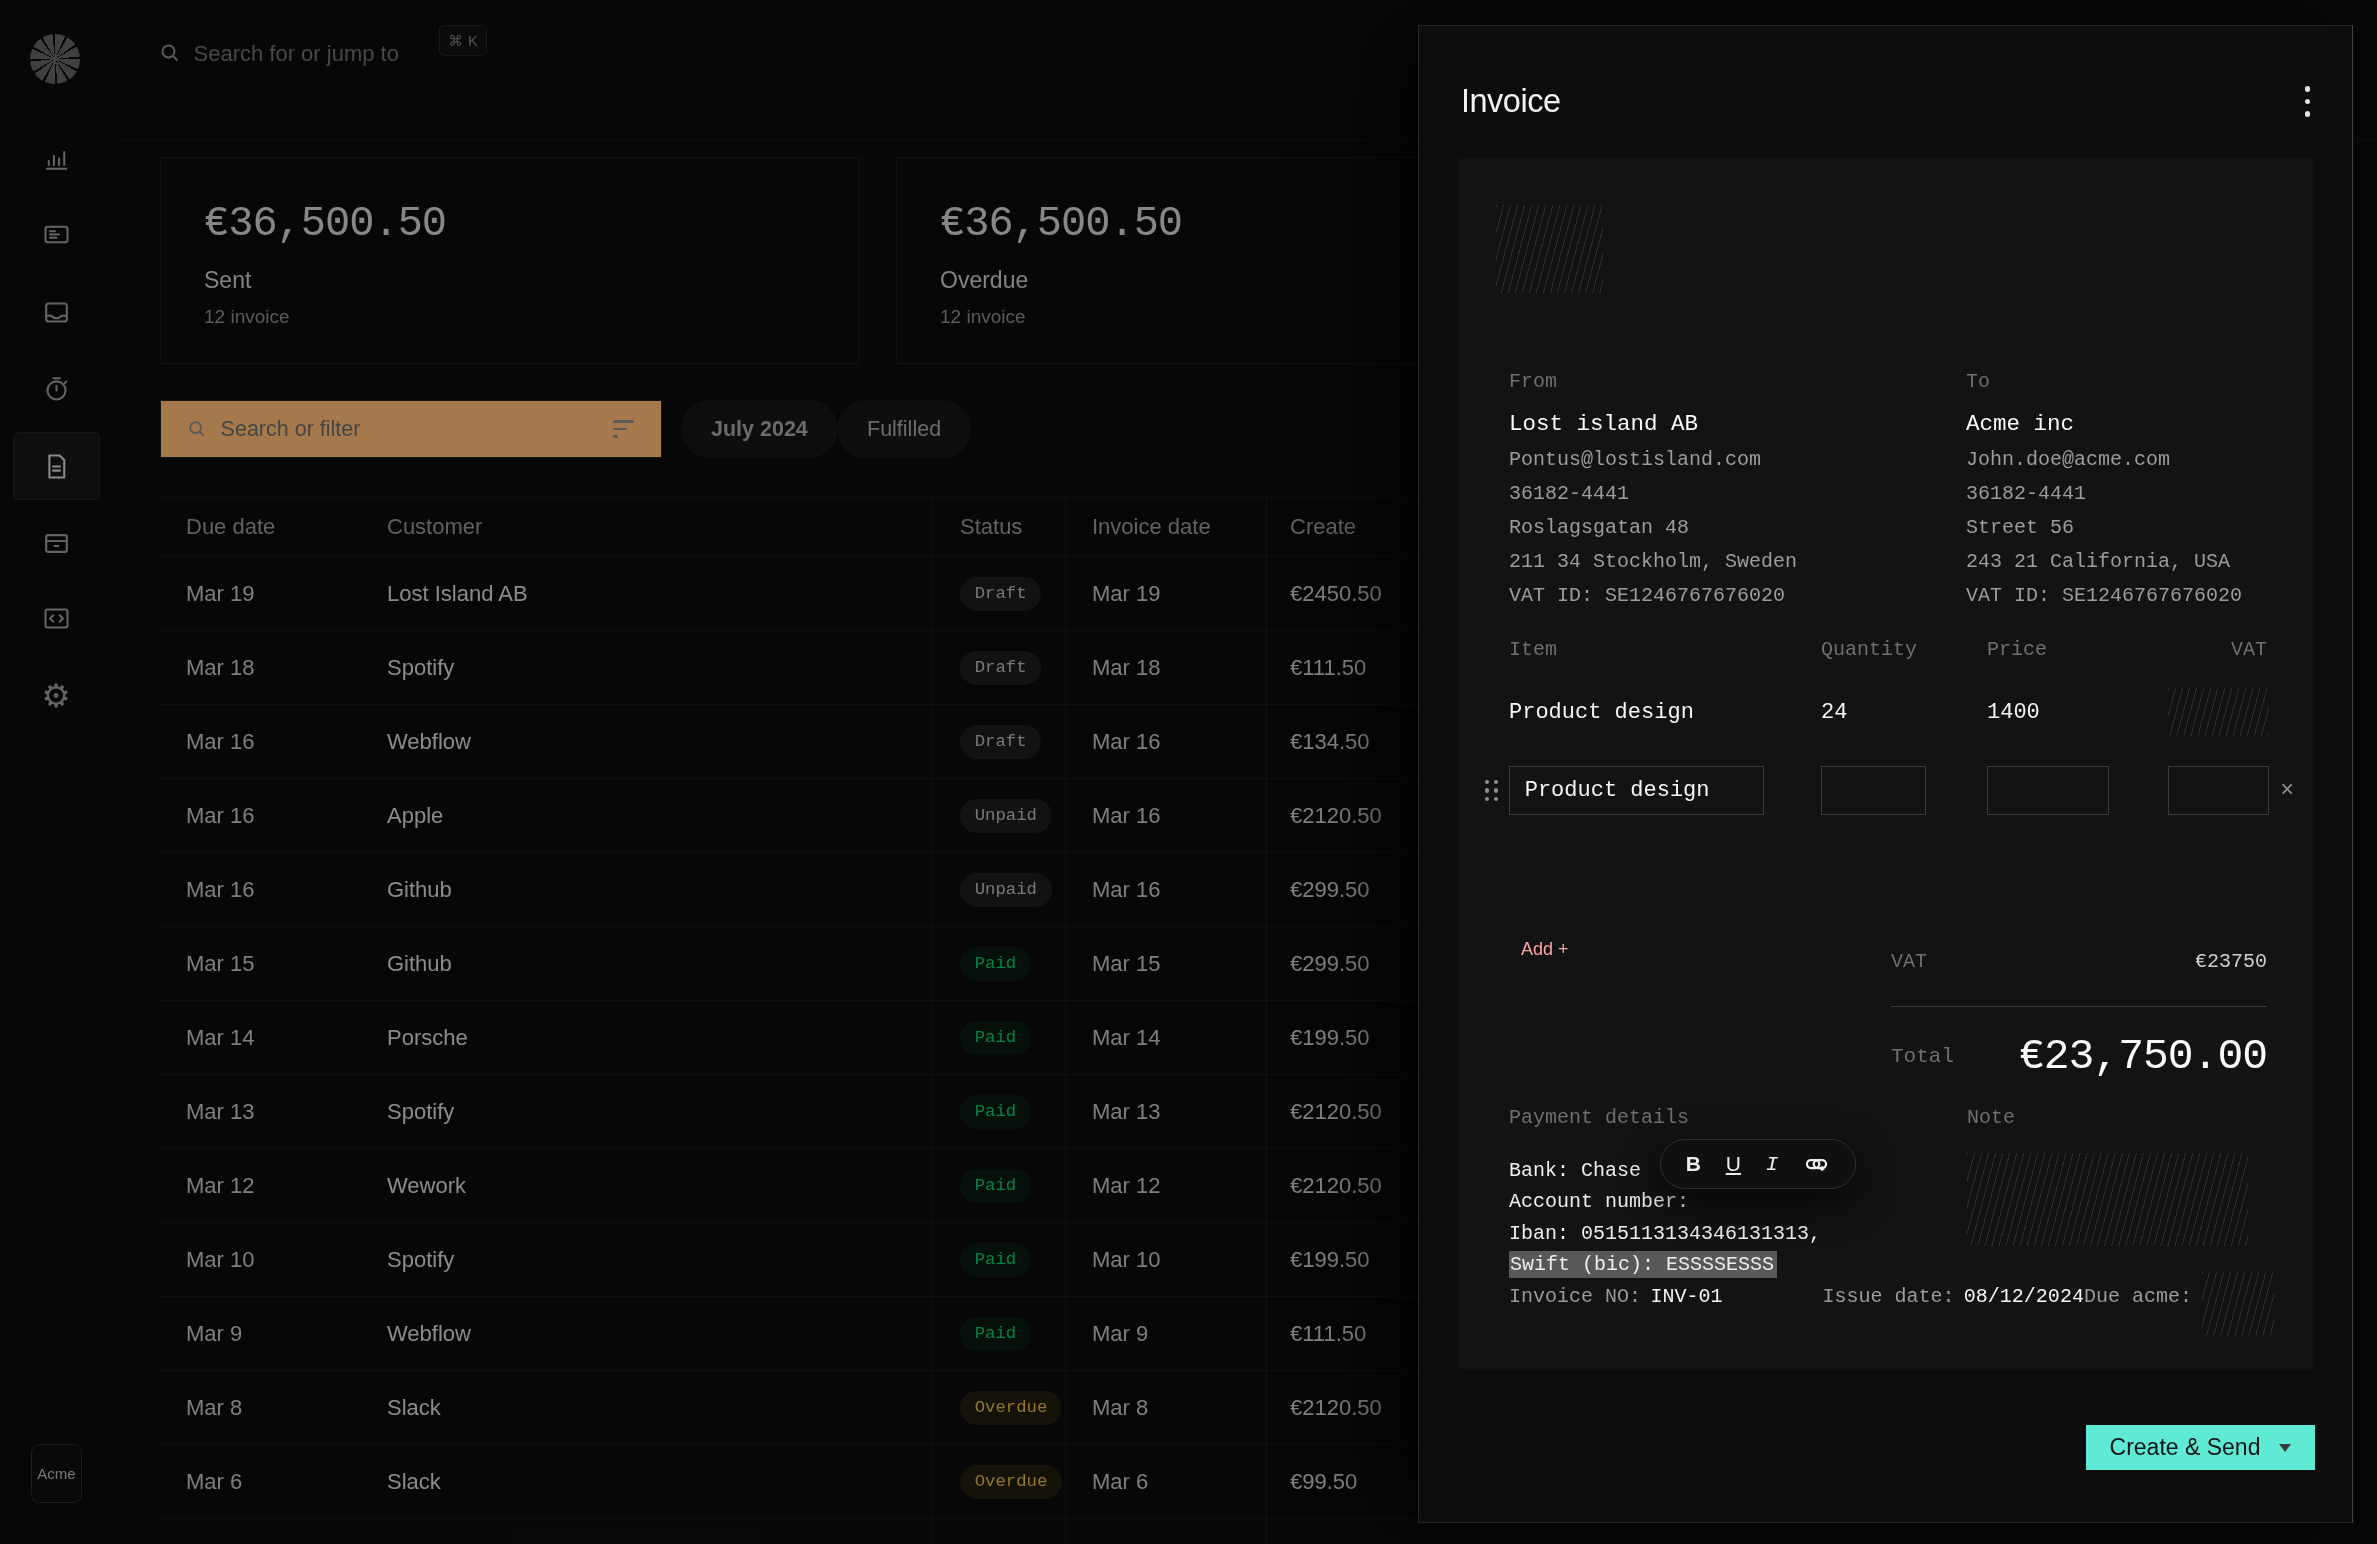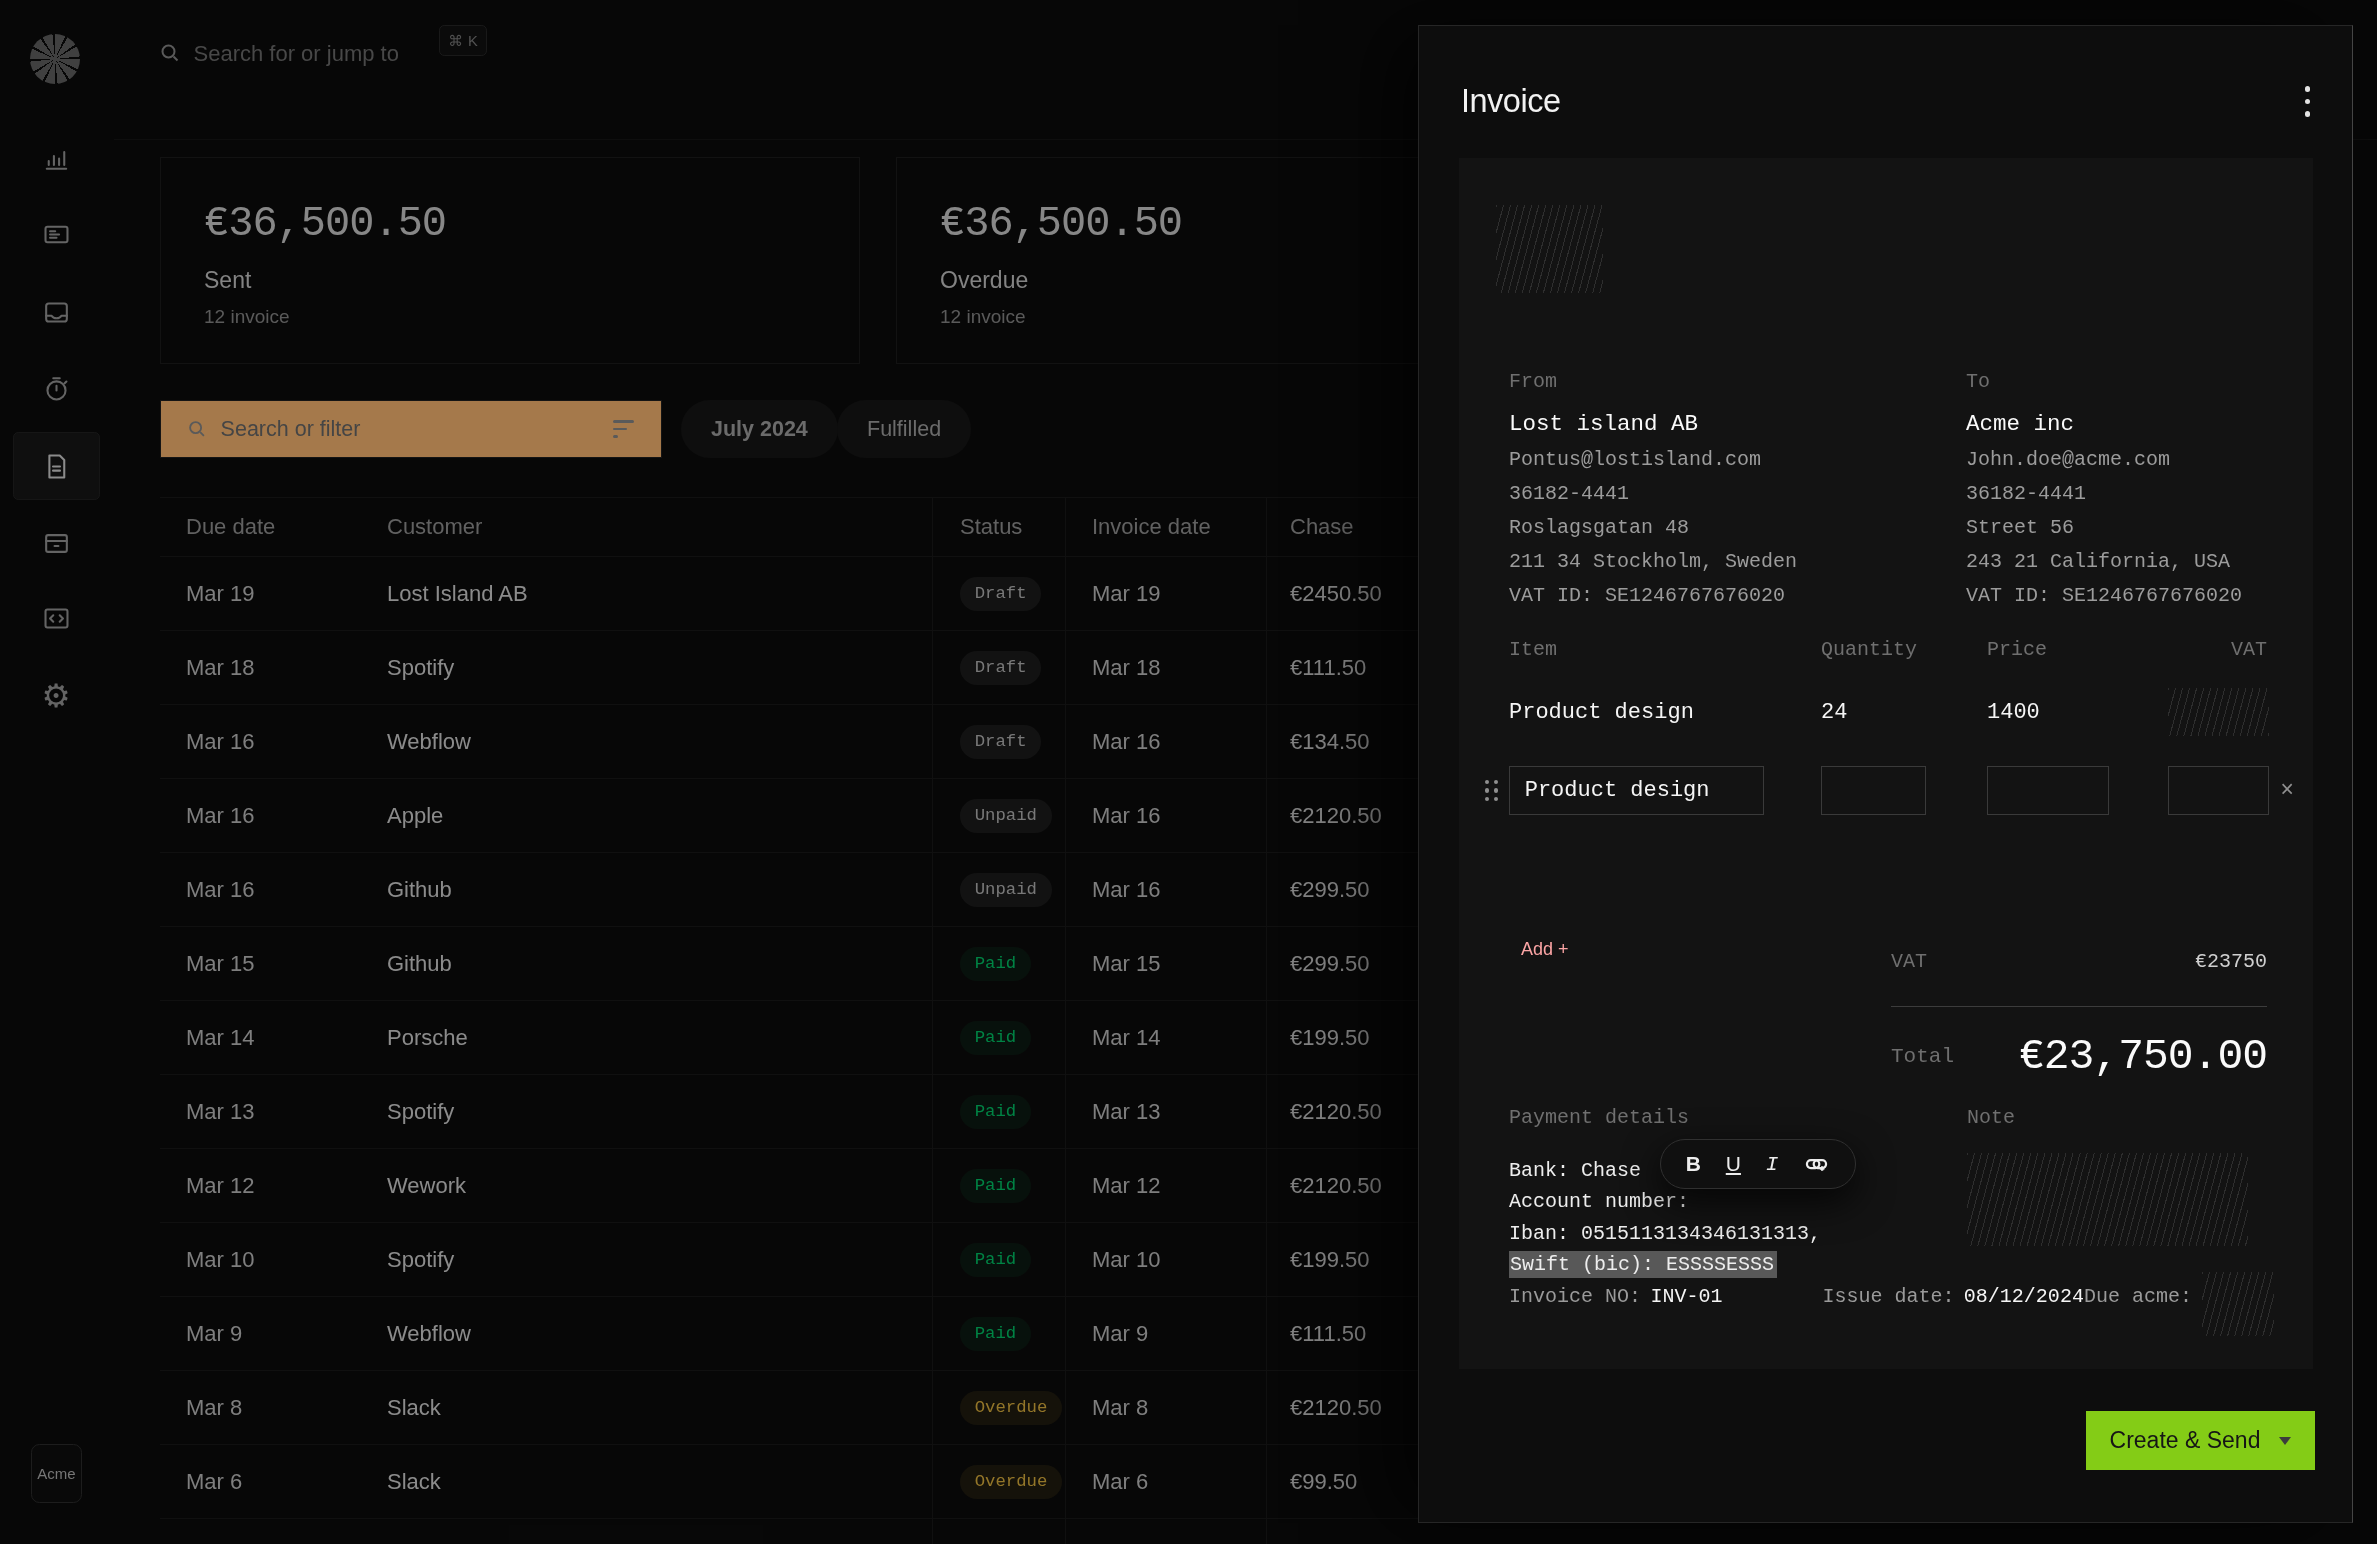--- a/index.html
+++ b/index.html
@@ -126,21 +126,21 @@
 
   
   .fmt-toolbar { position:absolute; left:241px; top:1113px; width:196px; height:50px; background:#101010; border:0.5px solid #303030;
                  border-radius:25px; box-shadow:0 12.6px 37px rgba(0,0,0,0.75); display:flex; align-items:center; justify-content:space-evenly; z-index:60; }
   .fmt-b { font-size:21px; font-weight:bold; color:#ededed; }
   .fmt-u { font-size:21px; color:#ededed; text-decoration:underline; }
   .fmt-i { font-size:21px; color:#ededed; font-style:italic; font-family:"Liberation Mono","DejaVu Sans Mono",monospace; }
   .fmt-link svg { width:27px; height:27px; stroke:#ededed; fill:none; stroke-width:2; }
 
   
-  .cta { position:absolute; right:37px; bottom:52px; width:229px; height:59px; background:#84cc16; display:flex; align-items:center; justify-content:center; }
+  .cta { position:absolute; right:37px; bottom:52px; width:229px; height:45px; background:#5eead4; display:flex; align-items:center; justify-content:center; }
   .cta .label { font-size:23px; color:#161616; font-weight:500; }
   .cta .caret { margin-left:19px; width:0; height:0; border-left:6.8px solid transparent; border-right:6.8px solid transparent; border-top:8.4px solid #3c3c3c; }
 </style>
 </head>
 <body>
 
 <div id="canvas">
 
   <aside class="sidebar">
     <div class="logo"></div>
@@ -243,21 +243,21 @@
   <div class="pill p2">
       <span>Fulfilled</span>
     </div>
 
   <section class="inv-table">
     <div class="trow head">
       <div class="td due">Due date</div>
       <div class="td cust">Customer</div>
       <div class="td status" style="padding-left:27px">Status</div>
       <div class="td idate">Invoice date</div>
-      <div class="td amount">Chase</div>
+      <div class="td amount">Create</div>
     </div>
     <div>
 
     <div class="trow">
         <div class="td due">Mar 19</div>
         <div class="td cust">Lost Island AB</div>
         <div class="td status">
           <span class="badge badge-draft">Draft</span>
         </div>
         <div class="td idate">Mar 19</div>

